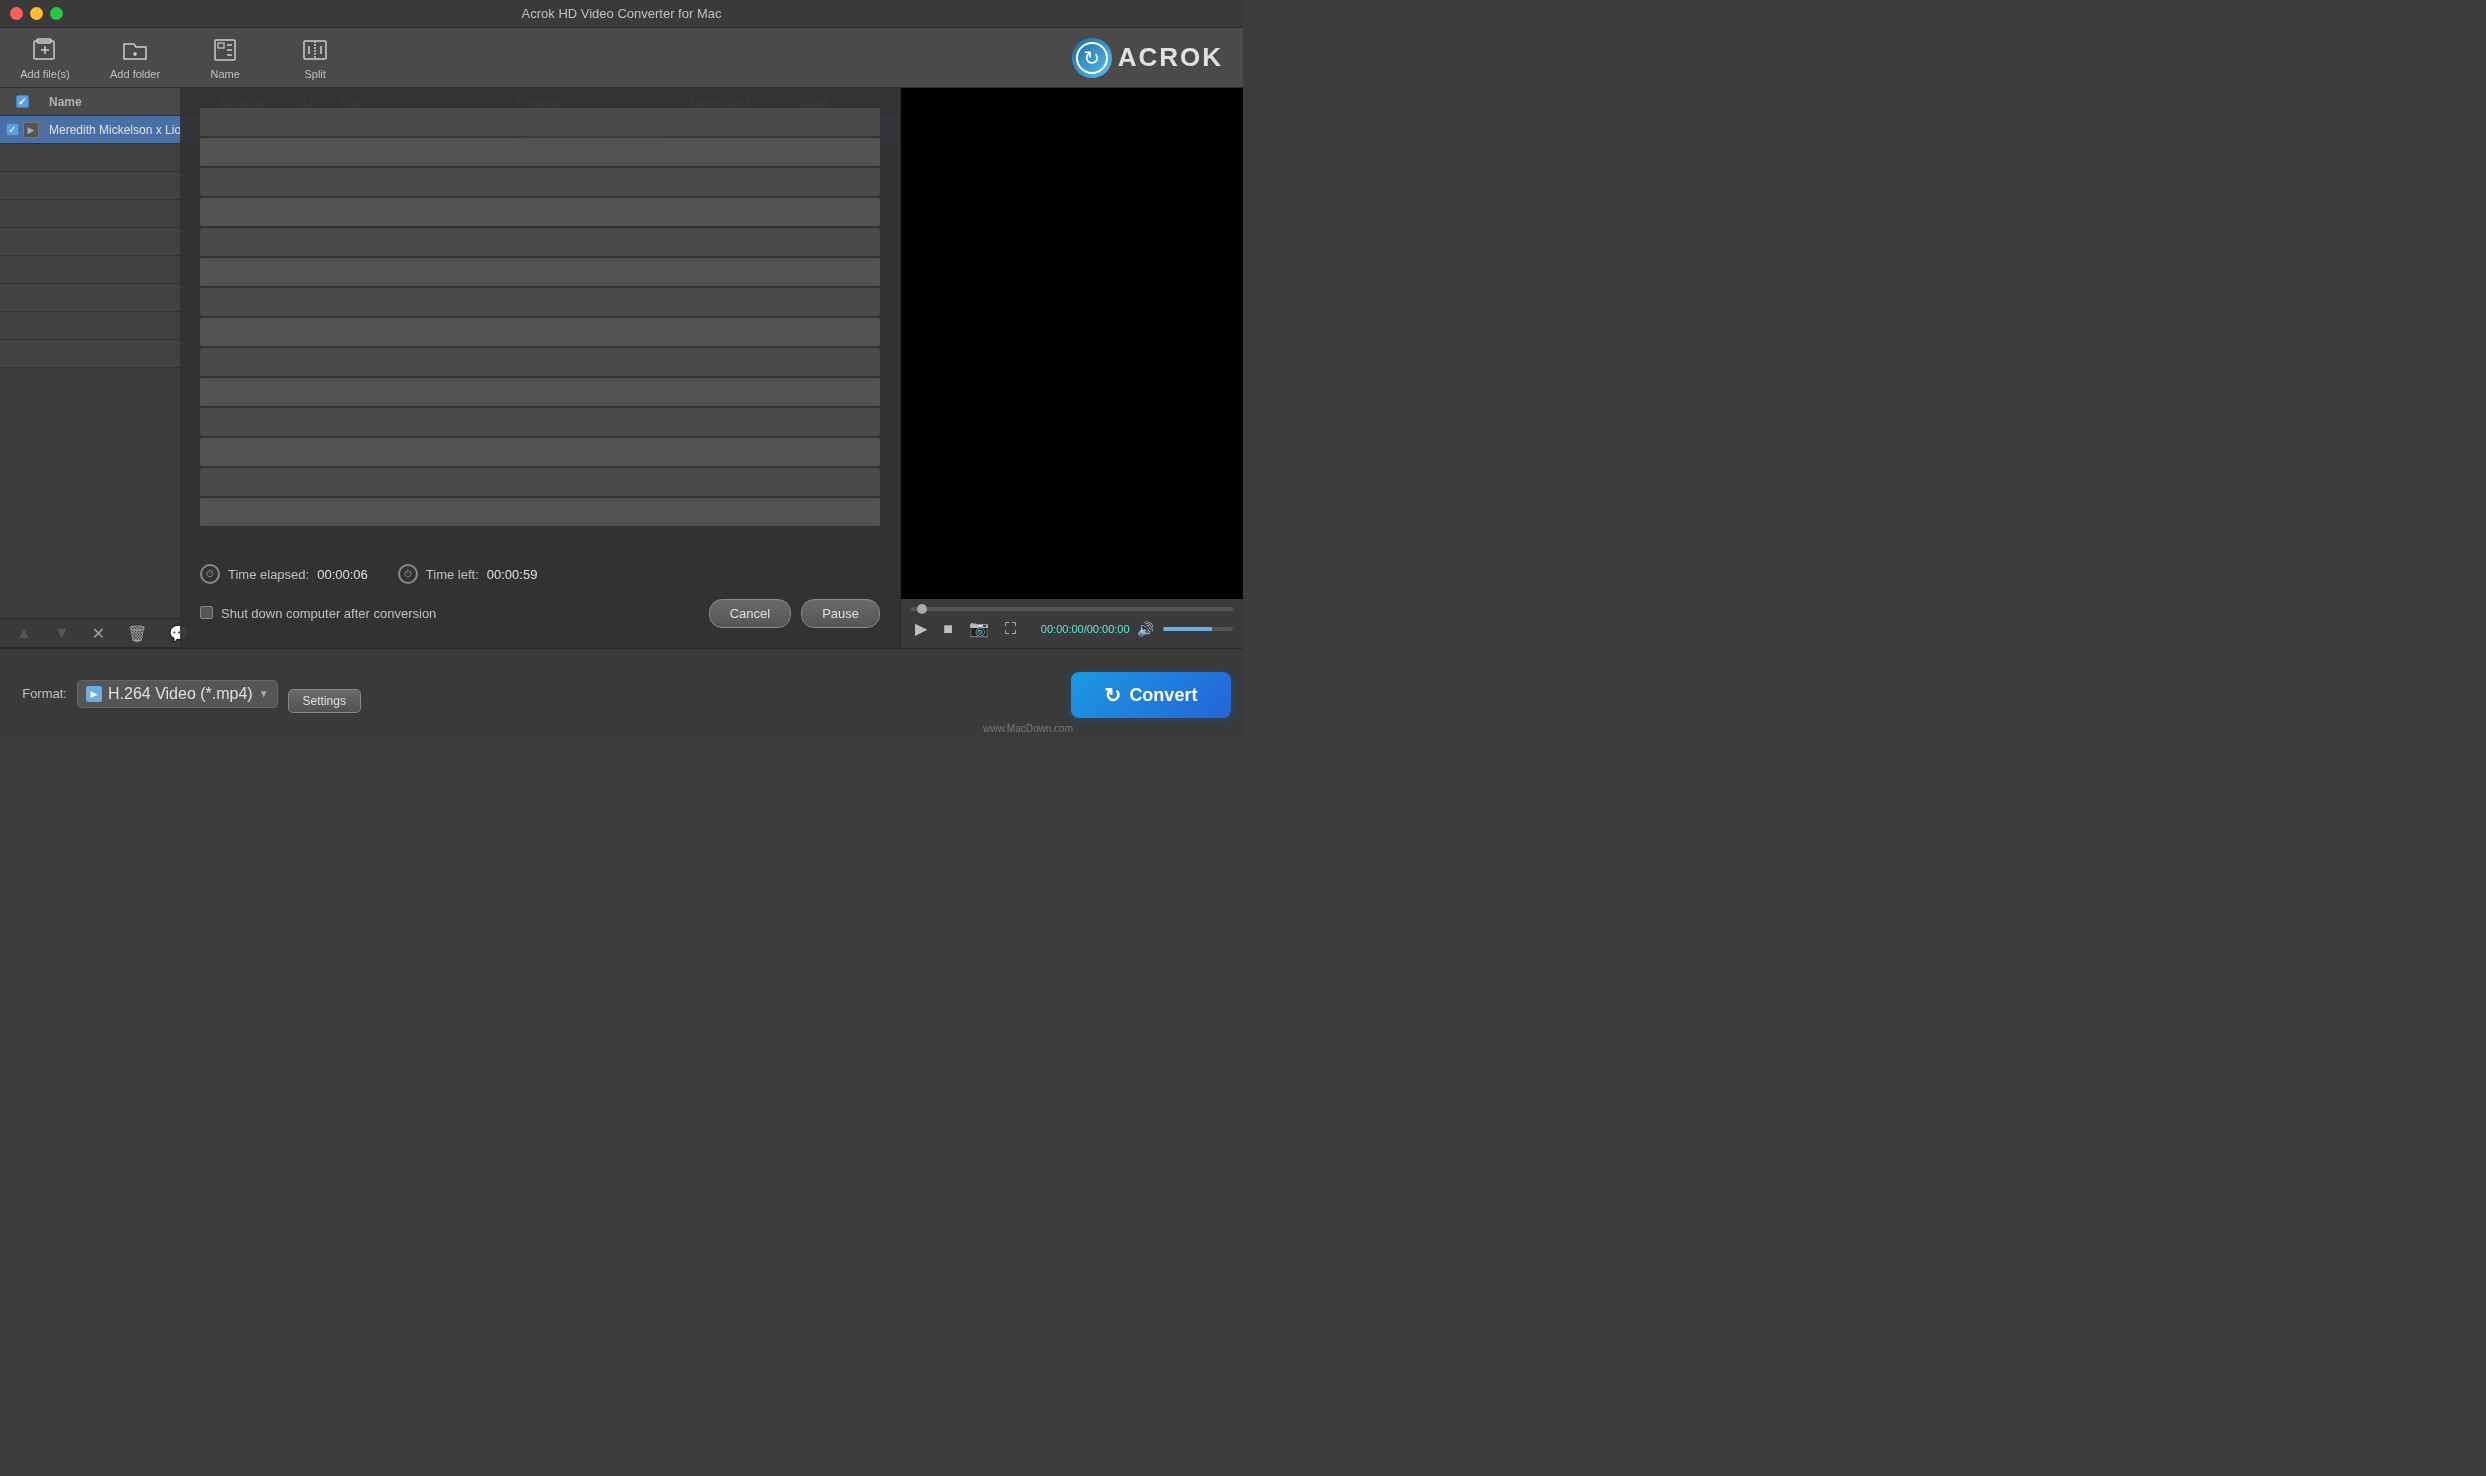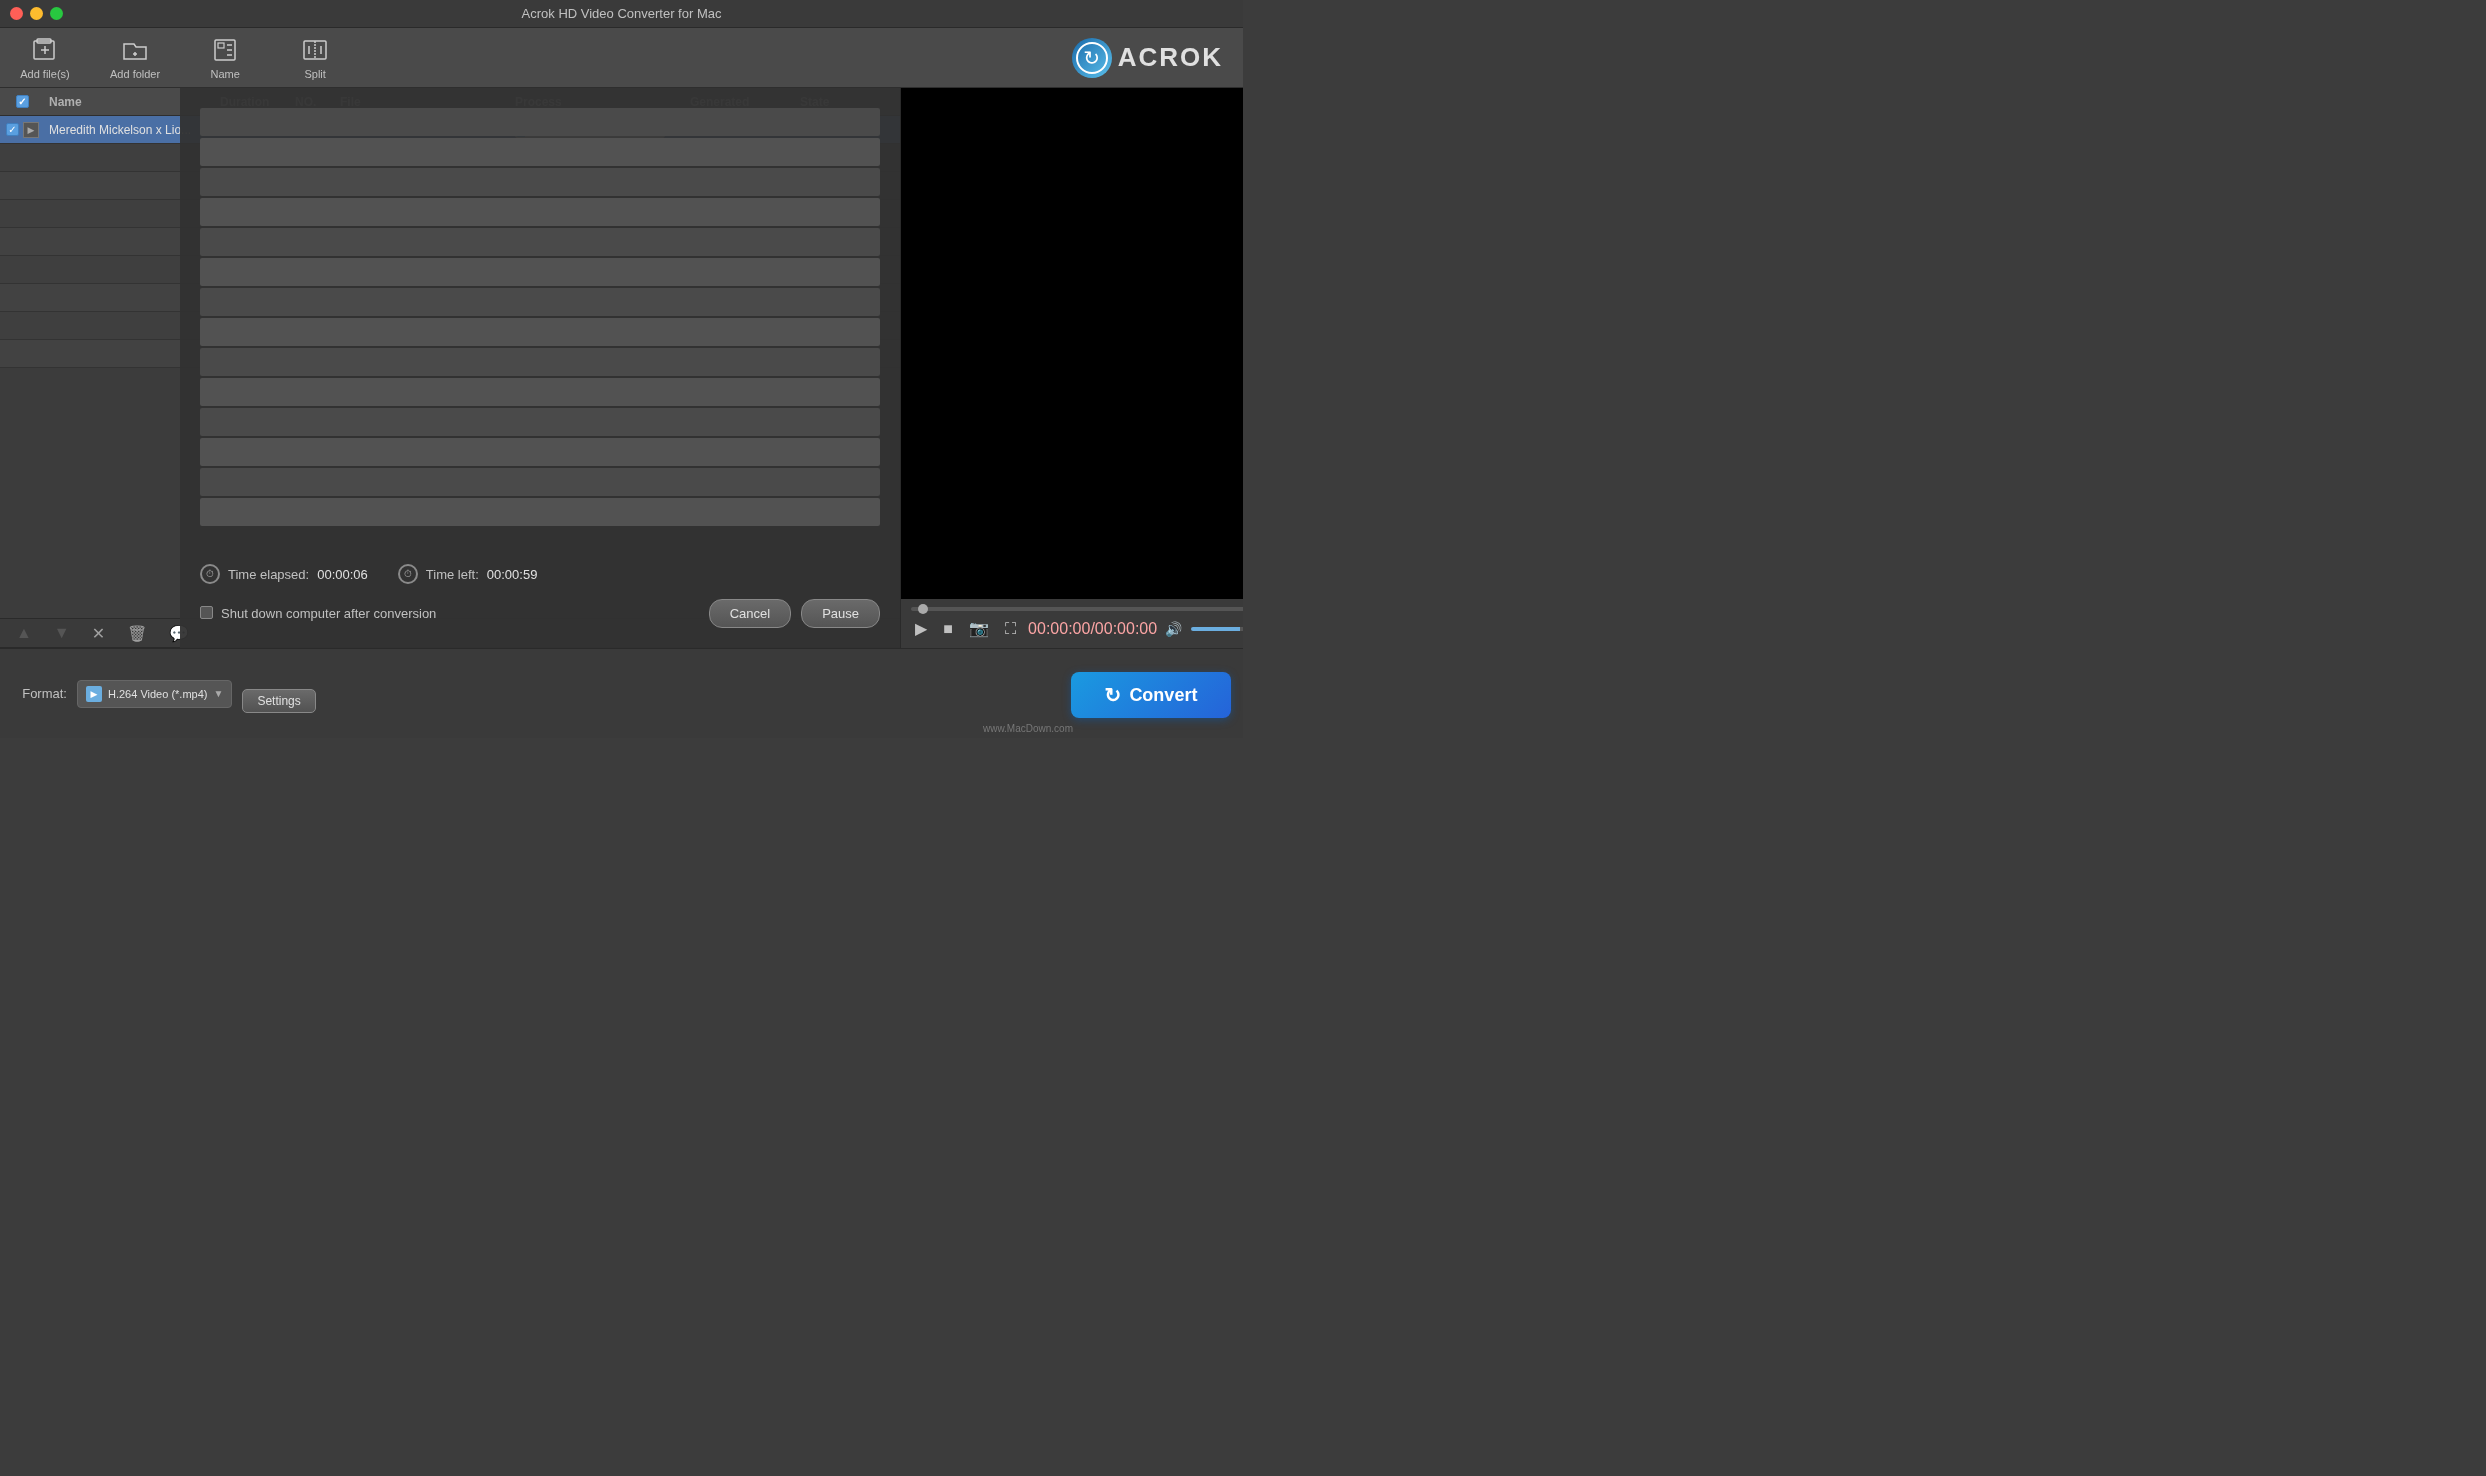--- a/index.html
+++ b/index.html
@@ -349,22 +349,22 @@
     .ctrl-btn {
       background: none;
       border: none;
       color: #c0c0c0;
       font-size: 16px;
       cursor: pointer;
       padding: 2px 4px;
     }
     .time-display {
       margin-left: auto;
-      font-size: 16px;
-      color: #fca5a5;
+      font-size: 11px;
+      color: #5eead4;
     }
     .volume-icon { font-size: 14px; color: #a0a0a0; }
     .volume-slider {
       width: 70px;
       height: 4px;
       background: linear-gradient(to right, #6baee0 70%, #555 70%);
       border-radius: 2px;
     }
 
     
@@ -429,21 +429,21 @@
       height: 16px;
       background: #6baee0;
       border-radius: 2px;
       font-size: 9px;
       display: flex;
       align-items: center;
       justify-content: center;
       color: white;
       flex-shrink: 0;
     }
-    .format-text { flex: 1; padding: 0 6px; font-size: 11px; }
+    .format-text { flex: 1; padding: 0 6px; font-size: 16px; }
     .dropdown-arrow { color: #aaa; font-size: 10px; }
 
     .settings-btn, .open-btn {
       padding: 4px 14px;
       border-radius: 5px;
       border: 1px solid #888;
       background: linear-gradient(to bottom, #6a6a6a, #525252);
       color: #e0e0e0;
       font-size: 12px;
       cursor: pointer;

